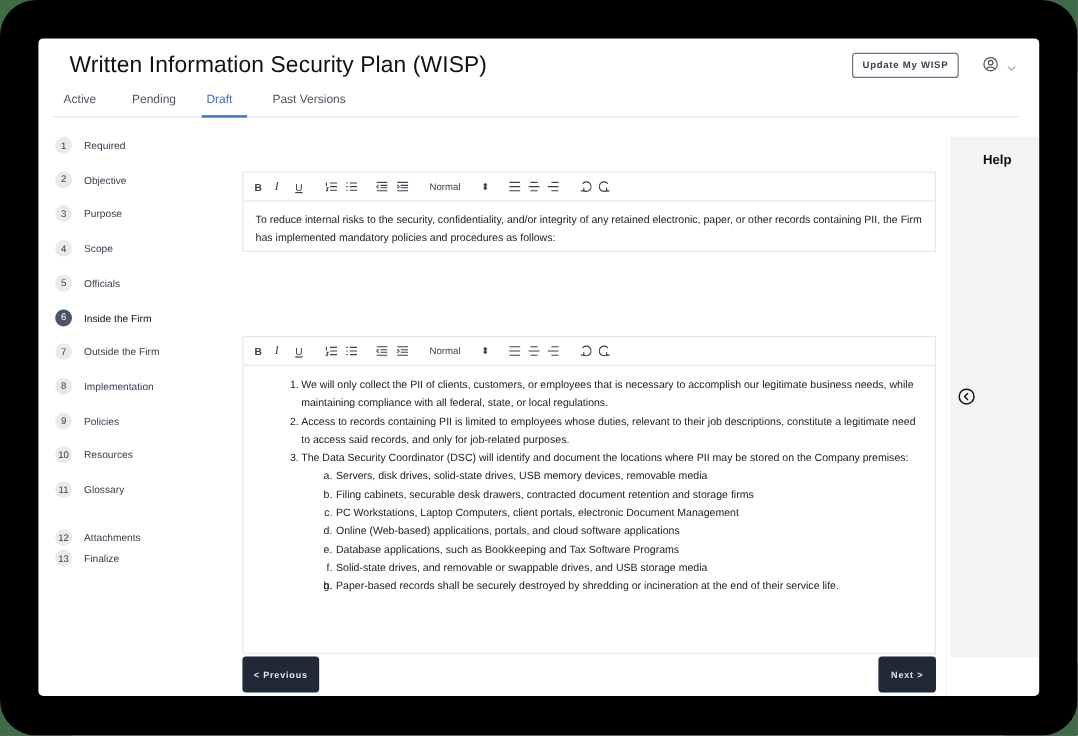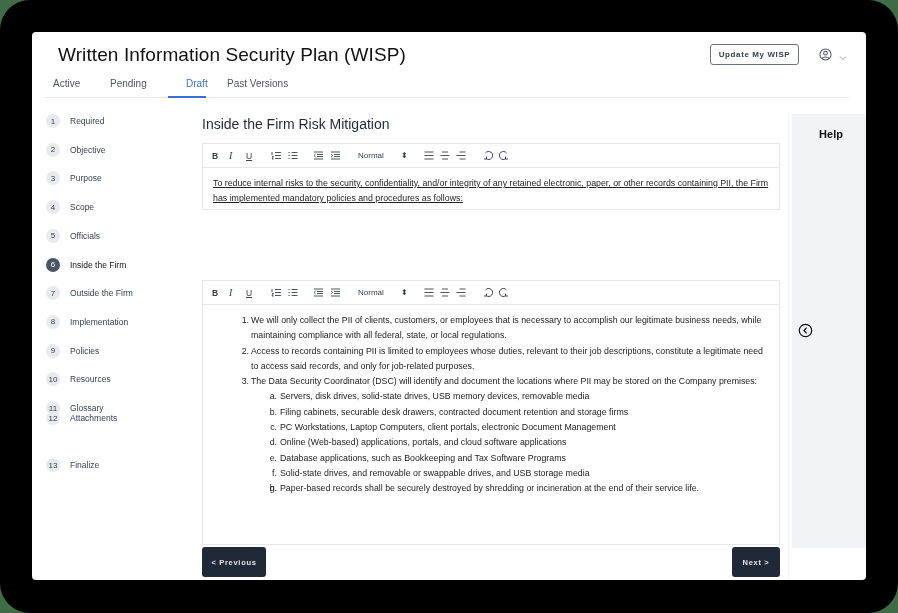--- a/index.html
+++ b/index.html
@@ -48,21 +48,21 @@
   .step-label { margin-left: 10px; font-size: 8.5px; color: #374151; }
   .step.active .step-label { color: #111; }
 
   .content { position: absolute; left: 170px; top: 0; width: 578px; height: 548px; }
   .section-title { position: absolute; left: 0; font-size: 14px; color: #1f2937; }
   .editor { position: absolute; left: 0; width: 578px; border: 1px solid #e5e7eb; background: #fff; }
   .toolbar { height: 24px; border-bottom: 1px solid #e5e7eb; position: relative; }
   .tb { position: absolute; top: 6px; font-size: 9px; color: #374151; line-height: 12px; }
   .tb svg { display:block; }
   .editor-body { font-size: 8.8px; color: #222; line-height: 15.3px; }
-  .editor1 .editor-body { padding: 8px 10px 0 10px; height: 41px; text-decoration: underline; }
+  .editor1 .editor-body { padding: 8px 10px 0 10px; height: 41px; }
   .editor2 { height: 265px; overflow: hidden; }
   .editor2 .editor-body { padding: 8px 10px 0 10px; }
   ol.main { list-style: none; padding-left: 28px; }
   ol.main > li { position: relative; padding-left: 10px; }
   .li-marker { position: absolute; left: -2px; text-align: right; width: 10px; }
   ol.sub { list-style: none; padding-left: 18px; }
   ol.sub > li { position: relative; padding-left: 11px; }
   ol.sub .li-marker { left: -4px; width: 12px; }
 
   .nav-btn {
@@ -103,21 +103,21 @@
     <span>
       <svg width="8" height="6" viewBox="0 0 8 6">
           <path d="M1 1.5 L4 4.5 L7 1.5" fill="none" stroke="#9ca3af" stroke-width="1"></path>
         </svg>
     </span>
   </div>
 
   <div class="tabs">
     <div class="tab" style="left:9px">Active</div>
     <div class="tab" style="left:66px">Pending</div>
-    <div class="tab active" style="left:142px">Draft</div>
+    <div class="tab active" style="left:128px">Draft</div>
     <div class="tab" style="left:183px">Past Versions</div>
     <div class="tab-underline"></div>
   </div>
 
   <div class="steps">
     <div class="step" style="top:0px">
         <span class="step-num">1</span>
         <span class="step-label">Required</span>
       </div>
     <div class="step" style="top:28.7px">
@@ -153,33 +153,32 @@
         <span class="step-label">Policies</span>
       </div>
     <div class="step" style="top:258.3px">
         <span class="step-num">10</span>
         <span class="step-label">Resources</span>
       </div>
     <div class="step" style="top:287px">
         <span class="step-num">11</span>
         <span class="step-label">Glossary</span>
       </div>
-    <div class="step" style="top:297px">
+    <div class="step" style="top:327px">
         <span class="step-num">12</span>
         <span class="step-label">Attachments</span>
       </div>
     <div class="step" style="top:344.4px">
         <span class="step-num">13</span>
         <span class="step-label">Finalize</span>
       </div>
   </div>
 
   <div class="content">
 
-    <div class="section-title" style="top:84px">Inside the Firm Risk Mitigation</div>
 
     <div class="editor editor1" style="top:111px">
       <div class="toolbar">
         <span class="tb" style="left:9px;font-weight:700;font-size:8.5px">B</span>
         <span class="tb" style="left:26px;font-style:italic;font-family:'Liberation Serif',serif;font-size:10px">I</span>
         <span class="tb" style="left:43px;text-decoration:underline;font-size:8.5px">U</span>
         <span class="tb" style="left:68px;top:7px">
             <svg width="10" height="9" viewBox="0 0 10 9">
               <path d="M1 1v3M1 5.5h1.4L1 8h1.5M4 1.5h6M4 4.5h6M4 7.5h6" stroke="#374151" stroke-width="0.9" fill="none"></path>
             </svg>

